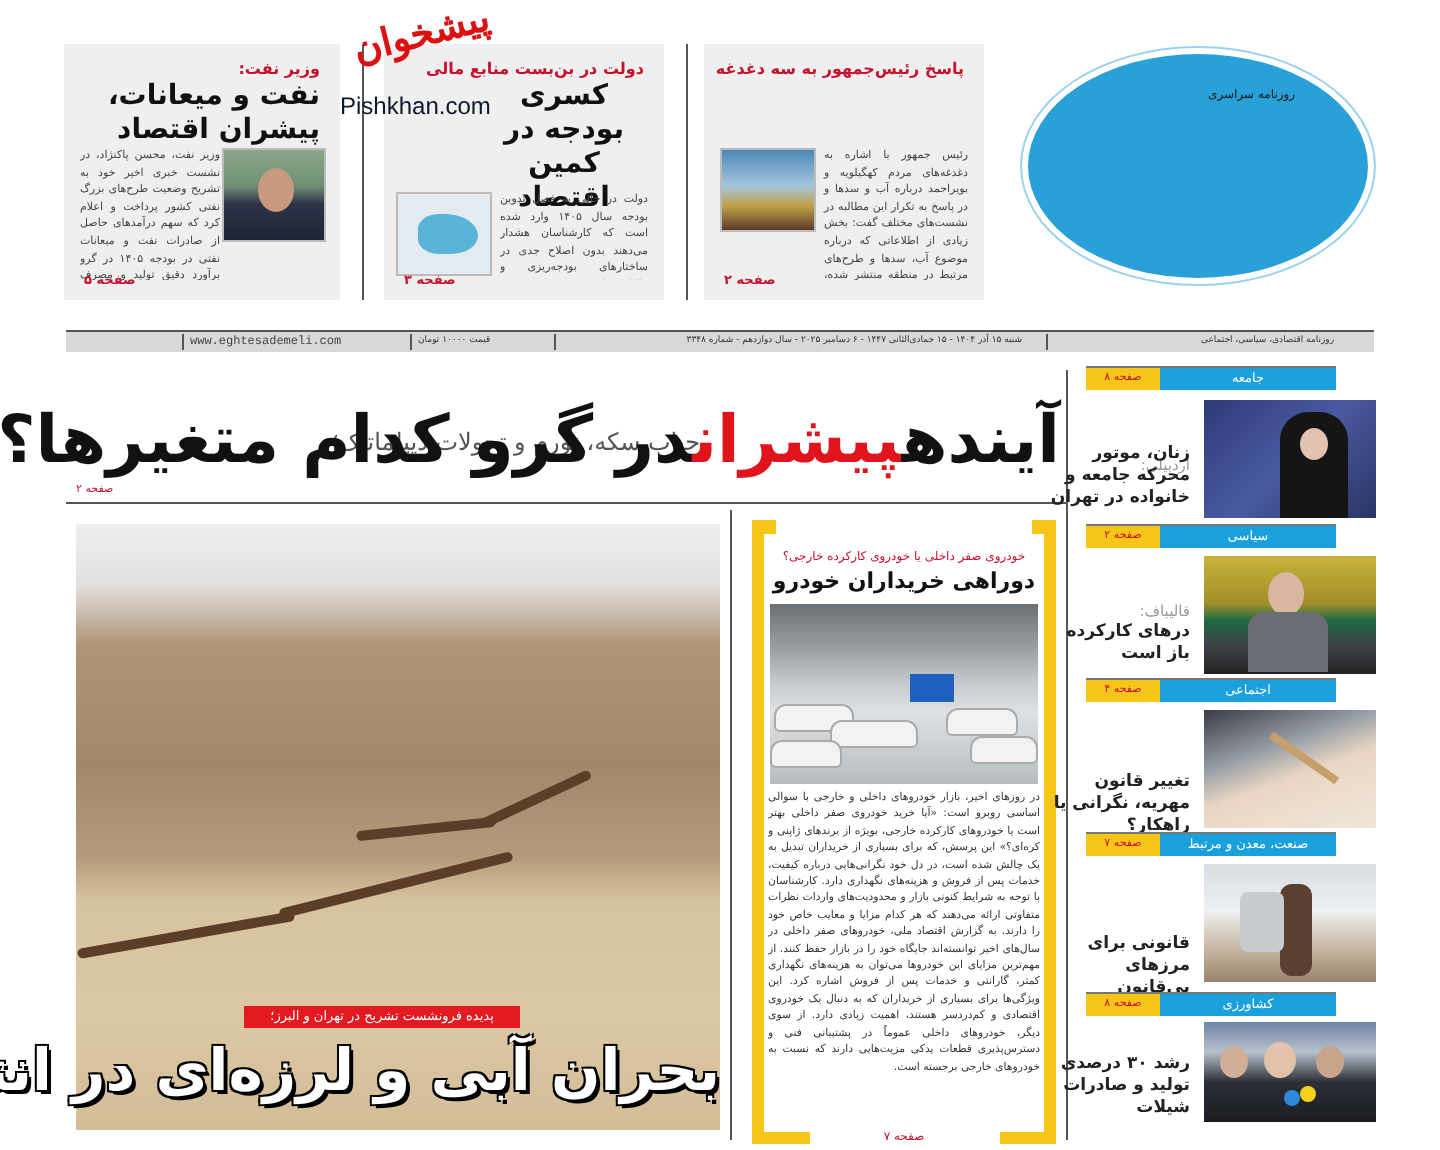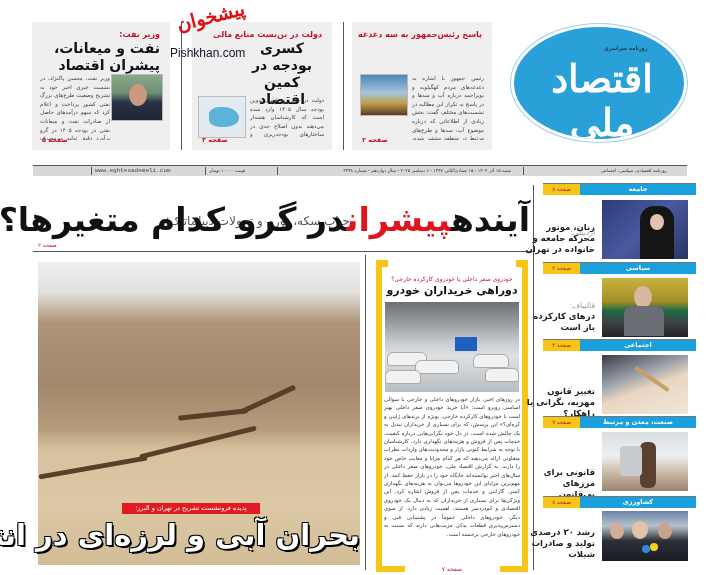--- a/index.html
+++ b/index.html
@@ -53,21 +53,21 @@
   .ybox-gap-bot { position: absolute; left: 405px; top: 562px; width: 95px; height: 12px; background: #fff; }
   .ybox-kicker { position: absolute; left: 380px; top: 275px; width: 144px; font-size: 6px; color: #c8102e; text-align: center; direction: rtl; }
   .ybox-title { position: absolute; left: 380px; top: 284px; width: 144px; font-size: 11px; font-weight: bold; color: #111; text-align: center; direction: rtl; }
   .ybox-photo { position: absolute; left: 385px; top: 302px; width: 134px; height: 90px; overflow: hidden;
     background: linear-gradient(180deg, #6b7075 0%, #9aa0a4 25%, #c8ccd0 45%, #dfe2e4 60%, #b7bcc0 100%); }
   .car { position: absolute; height: 14px; border-radius: 6px 6px 3px 3px; background: #f2f2f2; border: 1px solid #aaa; }
   .ybox-body { position: absolute; left: 384px; top: 395px; width: 136px; height: 158px; font-size: 5.4px; line-height: 8.4px; color: #333; text-align: justify; direction: rtl; overflow: hidden; }
   .ybox-page { position: absolute; left: 380px; top: 565px; width: 144px; font-size: 6px; color: #c8102e; text-align: center; direction: rtl; }
 
   
-  .sec-head { position: absolute; left: 580px; width: 116px; height: 12px; background: #1aa0dc; border-top: 1px solid #777; color: #fff; font-size: 6.5px; text-align: center; line-height: 11px; direction: rtl; font-weight: bold; }
+  .sec-head { position: absolute; left: 580px; width: 88px; height: 12px; background: #1aa0dc; border-top: 1px solid #777; color: #fff; font-size: 6.5px; text-align: center; line-height: 11px; direction: rtl; }
   .sec-pagebox { position: absolute; left: 543px; width: 37px; height: 12px; background: #f5c518; border-top: 1px solid #777; font-size: 5.5px; color: #c8102e; text-align: center; line-height: 11px; direction: rtl; }
   .sec-photo { position: absolute; left: 602px; width: 86px; height: 59px; overflow: hidden; }
   .sec-kicker { position: absolute; right: 125px; font-size: 7.5px; color: #999; direction: rtl; }
   .sec-title { position: absolute; right: 125px; width: 70px; font-size: 8.5px; line-height: 11px; font-weight: bold; color: #222; direction: rtl; text-align: right; }
 </style>
 </head>
 <body>
 
 <div class="teaser" style="left:32px; width:138px;">
   <div class="kicker">وزیر نفت:</div>
@@ -98,21 +98,20 @@
   <div class="photo" style="left:8px; top:52px; width:48px; height:42px; background:linear-gradient(180deg,#4d86b8 0%,#a6c6de 45%,#c2a046 70%,#5a3a2a 100%);"></div>
   <div class="body" style="right:8px; left:8px; top:52px; height:66px; padding-left:52px;">رئیس جمهور با اشاره به دغدغه‌های مردم کهگیلویه و بویراحمد درباره آب و سدها و در پاسخ به تکرار این مطالبه در نشست‌های مختلف گفت: بخش زیادی از اطلاعاتی که درباره موضوع آب، سدها و طرح‌های مرتبط در منطقه منتشر شده، اطلاعات دقیق و درستی نیست. آنچه ما...</div>
   <div class="page">صفحه ۲</div>
 </div>
 
 <div class="wm-fa">پیشخوان</div>
 <div class="wm-en">Pishkhan.com</div>
 
 <div class="logo">
   <div class="tag">روزنامه سراسری</div>
-  <div class="name">اقتصاد ملی</div>
 </div>
 
 <div class="infobar">
   <span class="rtl" style="right:20px;">روزنامه اقتصادی، سیاسی، اجتماعی</span>
   <div class="bar" style="left:490px;"></div>
   <span class="rtl" style="right:176px;">شنبه ۱۵ آذر ۱۴۰۴ - ۱۵ جمادی‌الثانی ۱۴۴۷ - ۶ دسامبر ۲۰۲۵ - سال دوازدهم - شماره ۳۳۴۸</span>
   <div class="bar" style="left:244px;"></div>
   <span class="rtl" style="left:176px;">قیمت ۱۰۰۰۰ تومان</span>
   <div class="bar" style="left:172px;"></div>
   <span class="site" style="left:62px;">www.eghtesademeli.com</span>

